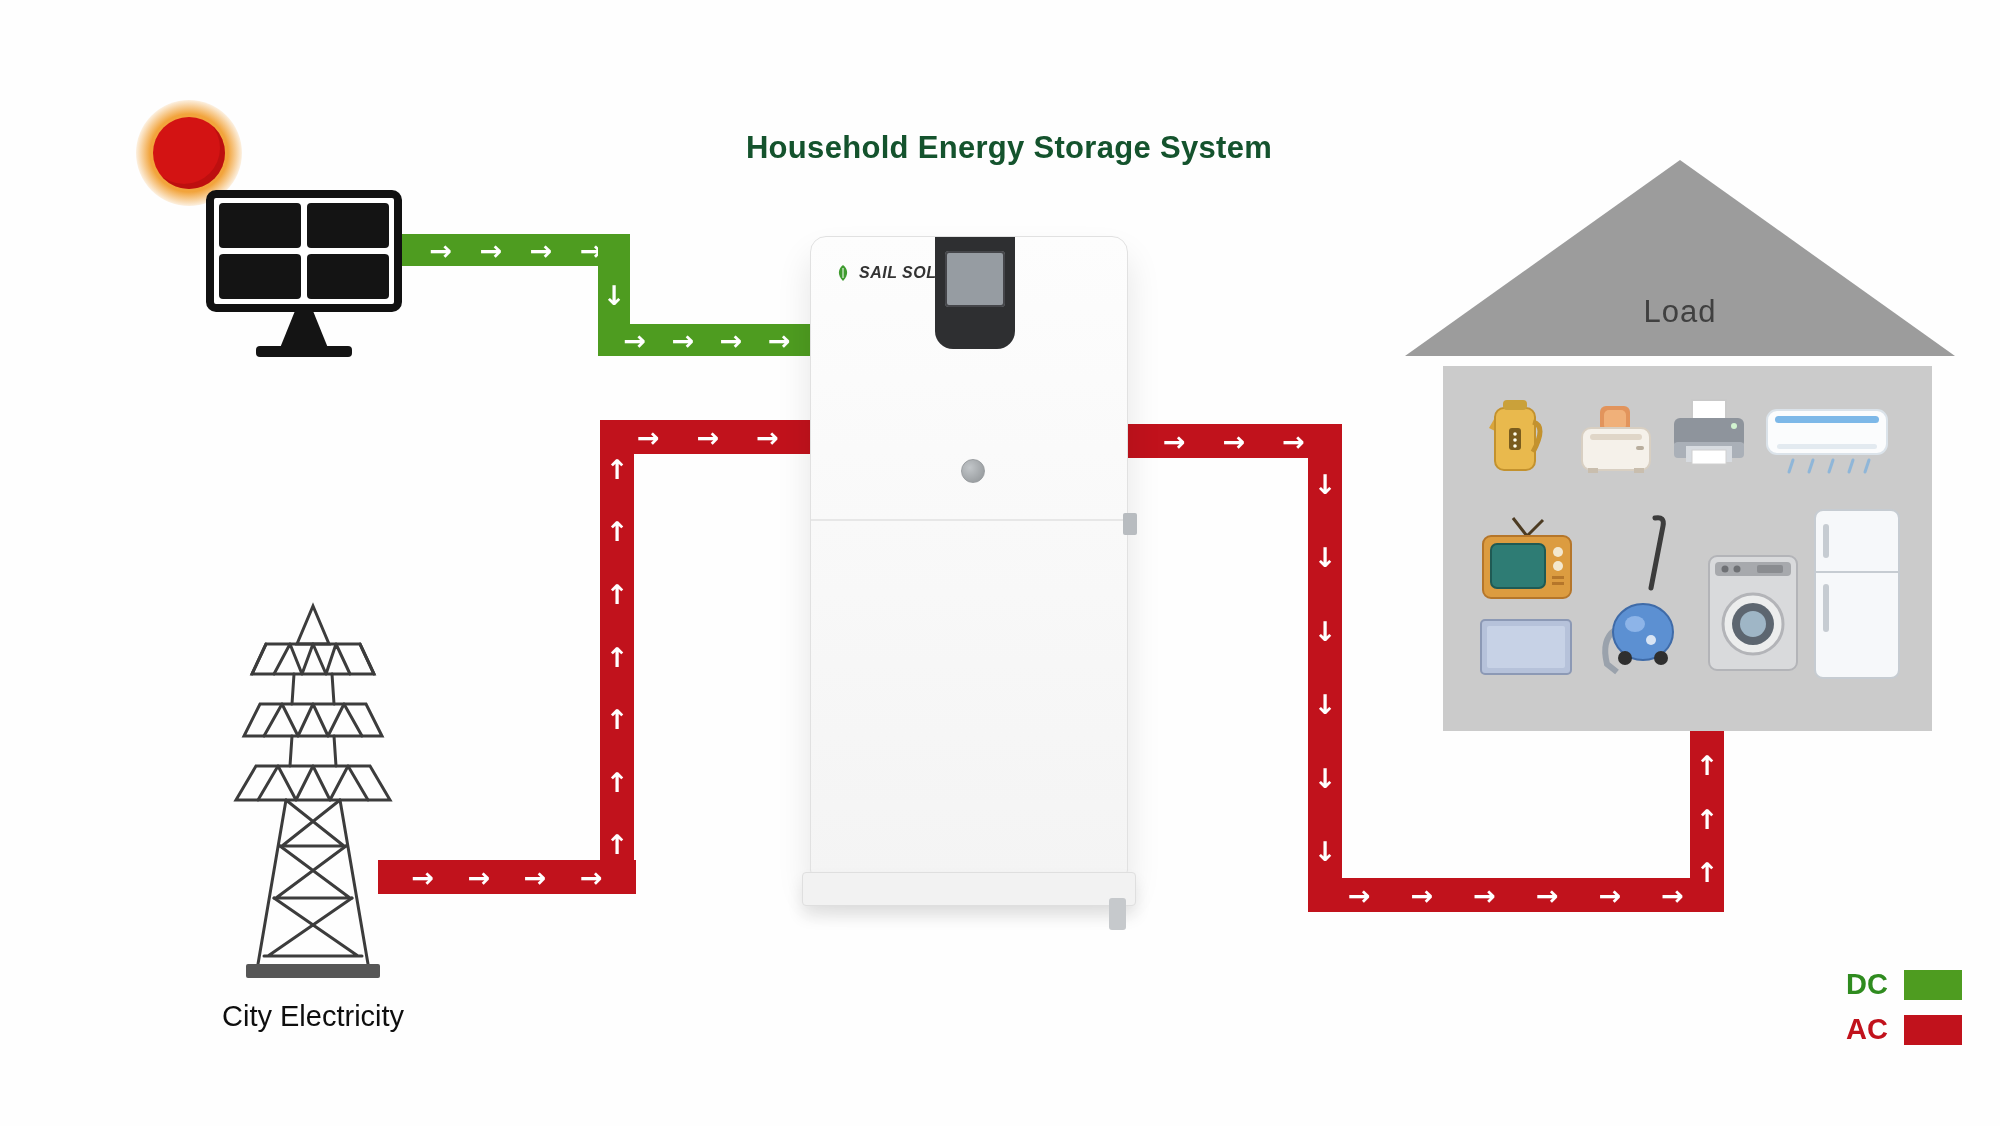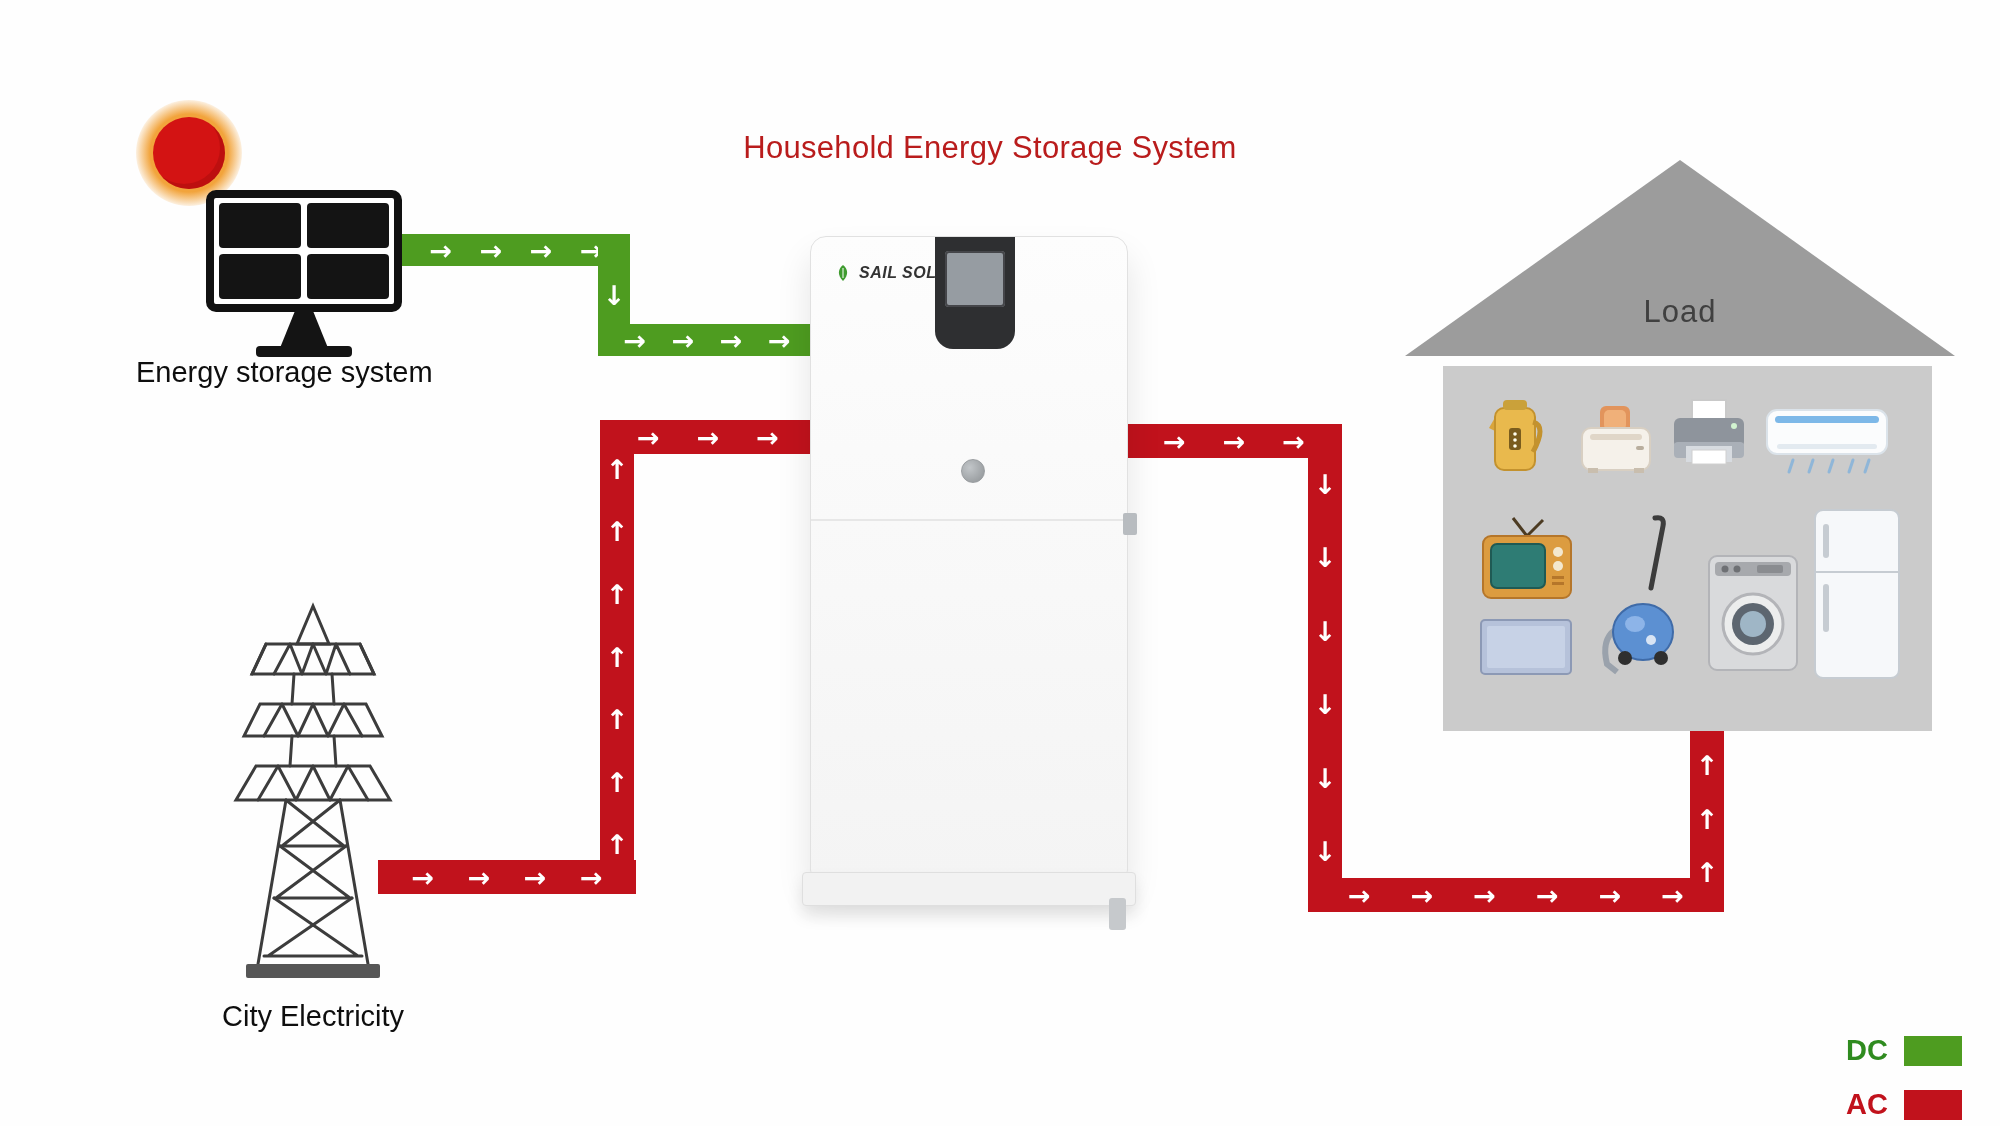--- a/index.html
+++ b/index.html
@@ -1,22 +1,22 @@
 <!DOCTYPE html>
 <html style="--dc: #4e9c20; --ac: #c1121c; --roof: #9c9c9c; --house-body: #cbcbcb; --legend-dc-text: #2f8b1f; --legend-ac-text: #c1121c; --sun-core: #d31313; --sun-glow: #f2a43c;"><head>
 <meta charset="utf-8">
 <style>
   html,body { margin:0; padding:0; background:#fff; }
   .stage {
     position:relative; width:2000px; height:1126px; background:#fefefe; overflow:hidden;
     font-family:"Liberation Sans", sans-serif; color:#111;
   }
   
-  .title { position:absolute; left:690px; top:126px; width:600px; text-align:center;
-           font-size:31px; font-weight:400; color:#b91c1c; line-height:1.45; letter-spacing:.3px; }
+  .title { position:absolute; left:709px; top:126px; width:600px; text-align:center;
+           font-size:31px; font-weight:700; color:#14532d; line-height:1.45; letter-spacing:.3px; }
   
   .sun { position:absolute; left:136px; top:100px; width:106px; height:106px; border-radius:50%;
          background: radial-gradient(circle, var(--sun-glow) 0 52%, rgba(242,164,60,.55) 62%, rgba(242,164,60,0) 74%); }
   .sun-core { position:absolute; inset:17px; border-radius:50%; background:var(--sun-core);
               box-shadow: inset -5px -5px 0 rgba(150,8,8,.35); }
   
   .solar-panel { position:absolute; left:206px; top:190px; width:196px; height:122px;
                  background:#fff; border:8px solid #111; border-radius:10px; box-sizing:border-box;
                  padding:5px; }
   .solar-cells { display:grid; width:100%; height:100%; grid-template-columns:1fr 1fr; grid-template-rows:1fr 1fr; gap:6px; }
@@ -59,21 +59,21 @@
   
   .roof { position:absolute; left:1405px; top:160px; width:550px; height:196px; background:var(--roof);
           clip-path:polygon(50% 0, 100% 100%, 0 100%); z-index:2; }
   .load-label { position:absolute; left:0; right:0; bottom:26px; text-align:center;
                 color:#404040; font-size:31px; letter-spacing:1px; }
   .house-body { position:absolute; left:1443px; top:366px; width:489px; height:365px;
                 background:var(--house-body); z-index:2; }
   .app { position:absolute; }
   .app svg { display:block; width:100%; height:100%; }
   
-  .legend { position:absolute; right:38px; top:1034px; display:flex; flex-direction:column; gap:21px; align-items:flex-end; }
+  .legend { position:absolute; right:38px; top:968px; display:flex; flex-direction:column; gap:12px; align-items:flex-end; }
   .legend-row { display:flex; align-items:center; gap:16px; font-size:29px; font-weight:700; }
   .legend-dc-text { color:var(--legend-dc-text); }
   .legend-ac-text { color:var(--legend-ac-text); }
   .swatch { width:58px; height:30px; }
   .dc-swatch { background:var(--dc); }
   .ac-swatch { background:var(--ac); }
 </style>
 </head>
 <body>
 
@@ -89,21 +89,20 @@
   <div class="solar-panel">
     <div class="solar-cells">
       <div></div>
         <div></div>
         <div></div>
         <div></div>
     </div>
   </div>
   <div class="panel-stand"></div>
   <div class="panel-base"></div>
-  <div class="solar-label">Energy storage system</div>
 
   <div class="pylon">
     <svg viewBox="0 0 230 400">
       <g stroke="#3c3c3c" stroke-width="3" fill="none" stroke-linecap="round">
         <path d="M115 8 L99 46 L131 46 Z"></path>
         <path d="M68 46 L162 46 L176 76 L54 76 Z"></path>
         <path d="M68 46 L54 76 M92 46 L76 76 M92 46 L104 76 M115 46 L104 76 M115 46 L128 76 M138 46 L128 76 M138 46 L152 76 M162 46 L176 76"></path>
         <path d="M96 76 L94 106 M134 76 L136 106"></path>
         <path d="M62 106 L168 106 L184 138 L46 138 Z"></path>
         <path d="M84 106 L66 138 M84 106 L100 138 M115 106 L100 138 M115 106 L130 138 M146 106 L130 138 M146 106 L164 138"></path>

